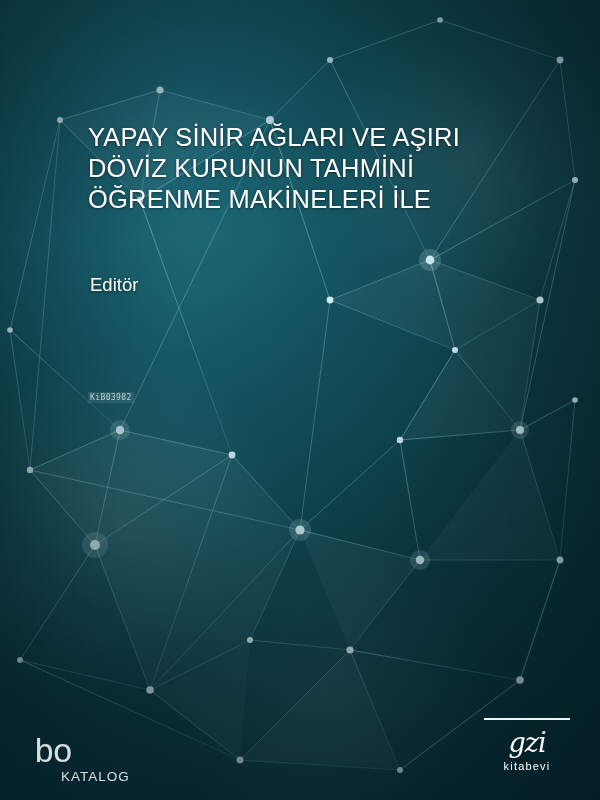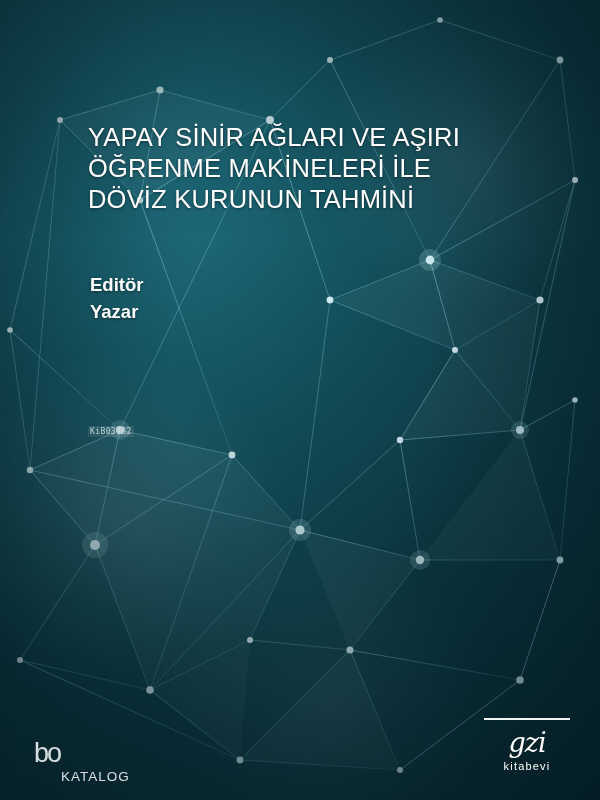--- a/index.html
+++ b/index.html
@@ -59,42 +59,41 @@
 
   #credits-block {
     position: absolute;
     left: 90px;
     top: 272px;
     width: 430px;
   }
   .credit-line {
     color: #ffffff;
     font-size: 19px;
-    font-weight: bold;
+    font-weight: normal;
     line-height: 26.5px;
     text-shadow: 0 1px 3px rgba(0,0,0,0.45);
     white-space: nowrap;
   }
   .credit-line.role {
     font-size: 18.5px;
   }
 
   
   #stamp-code {
     position: absolute;
     left: 88px;
     top: 392px;
     color: #d8e8ec;
     font-family: "DejaVu Sans Mono", monospace;
     font-size: 8px;
     letter-spacing: 0.4px;
     opacity: 0.85;
     background: rgba(255,255,255,0.10);
     padding: 1px 2px;
-    margin-top: 34px;
   }
 
   
   #publisher-logo {
     position: absolute;
     right: 30px;
     bottom: 28px;
     width: 86px;
     text-align: center;
   }
@@ -122,22 +121,22 @@
 
   
   #watermark {
     position: absolute;
     left: 34px;
     bottom: 16px;
   }
   #watermark-mark {
     display: block;
     color: #e9eef0;
-    font-family: Liberation Sans, sans-serif;
-    font-size: 27px;
+    font-family: Liberation Mono, monospace;
+    font-size: 34px;
     line-height: 30px;
     letter-spacing: -2px;
     opacity: 0.92;
   }
   #watermark-text {
     display: block;
     color: #e9eef0;
     font-size: 13.5px;
     letter-spacing: 1px;
     font-weight: normal;
@@ -257,27 +256,26 @@
       <circle cx="420" cy="560" r="10"></circle>
       <circle cx="120" cy="430" r="10"></circle>
       <circle cx="520" cy="430" r="9"></circle>
     </g>
   </svg>
 
   <div id="vignette"></div>
 
   <div id="title-block">
     <div class="title-line">YAPAY SİNİR AĞLARI VE AŞIRI</div>
+    <div class="title-line">DÖVİZ KURUNUN TAHMİNİ</div>
     <div class="title-line">ÖĞRENME MAKİNELERİ İLE</div>
-    <div class="title-line">DÖVİZ KURUNUN TAHMİNİ</div>
   </div>
 
   <div id="credits-block">
     <div class="credit-line role">Editör</div>
-    <div class="credit-line role">Yazar</div>
   </div>
 
   <div id="stamp-code">KiB03982</div>
 
   <div id="publisher-logo">
     <div id="publisher-rule"></div>
     <div id="publisher-mark">gzi</div>
     <div id="publisher-name">kitabevi</div>
   </div>
 

